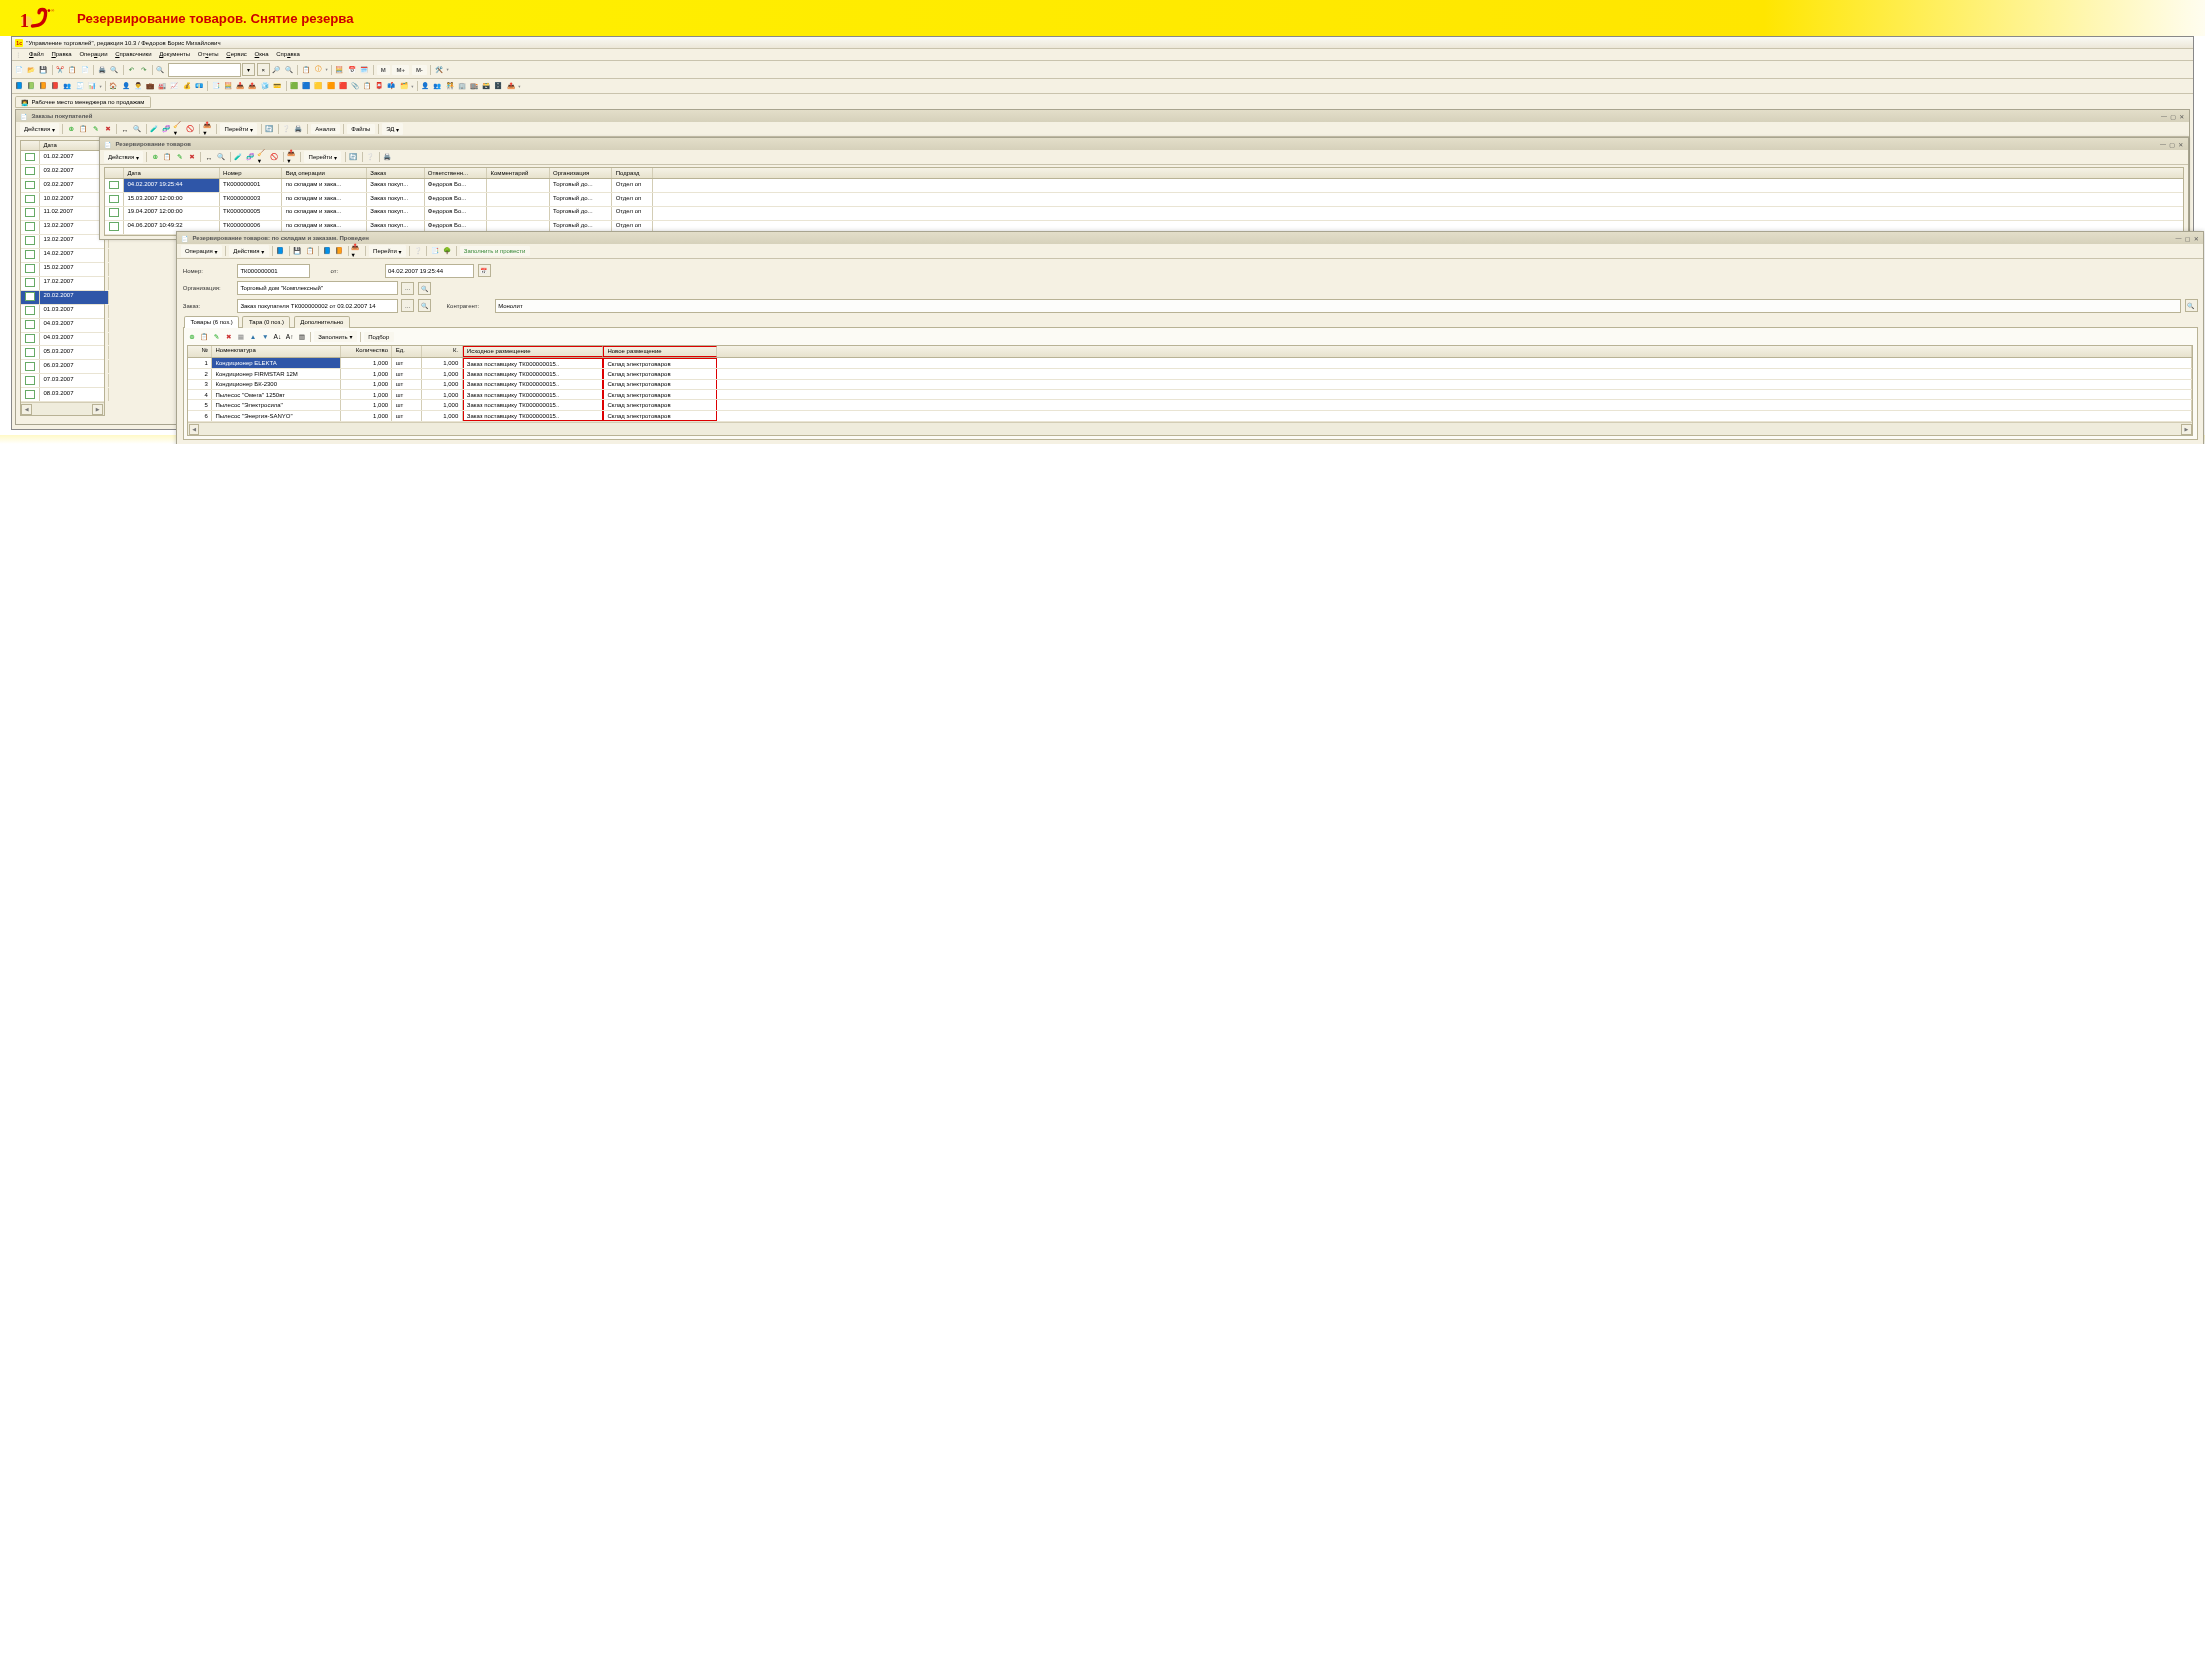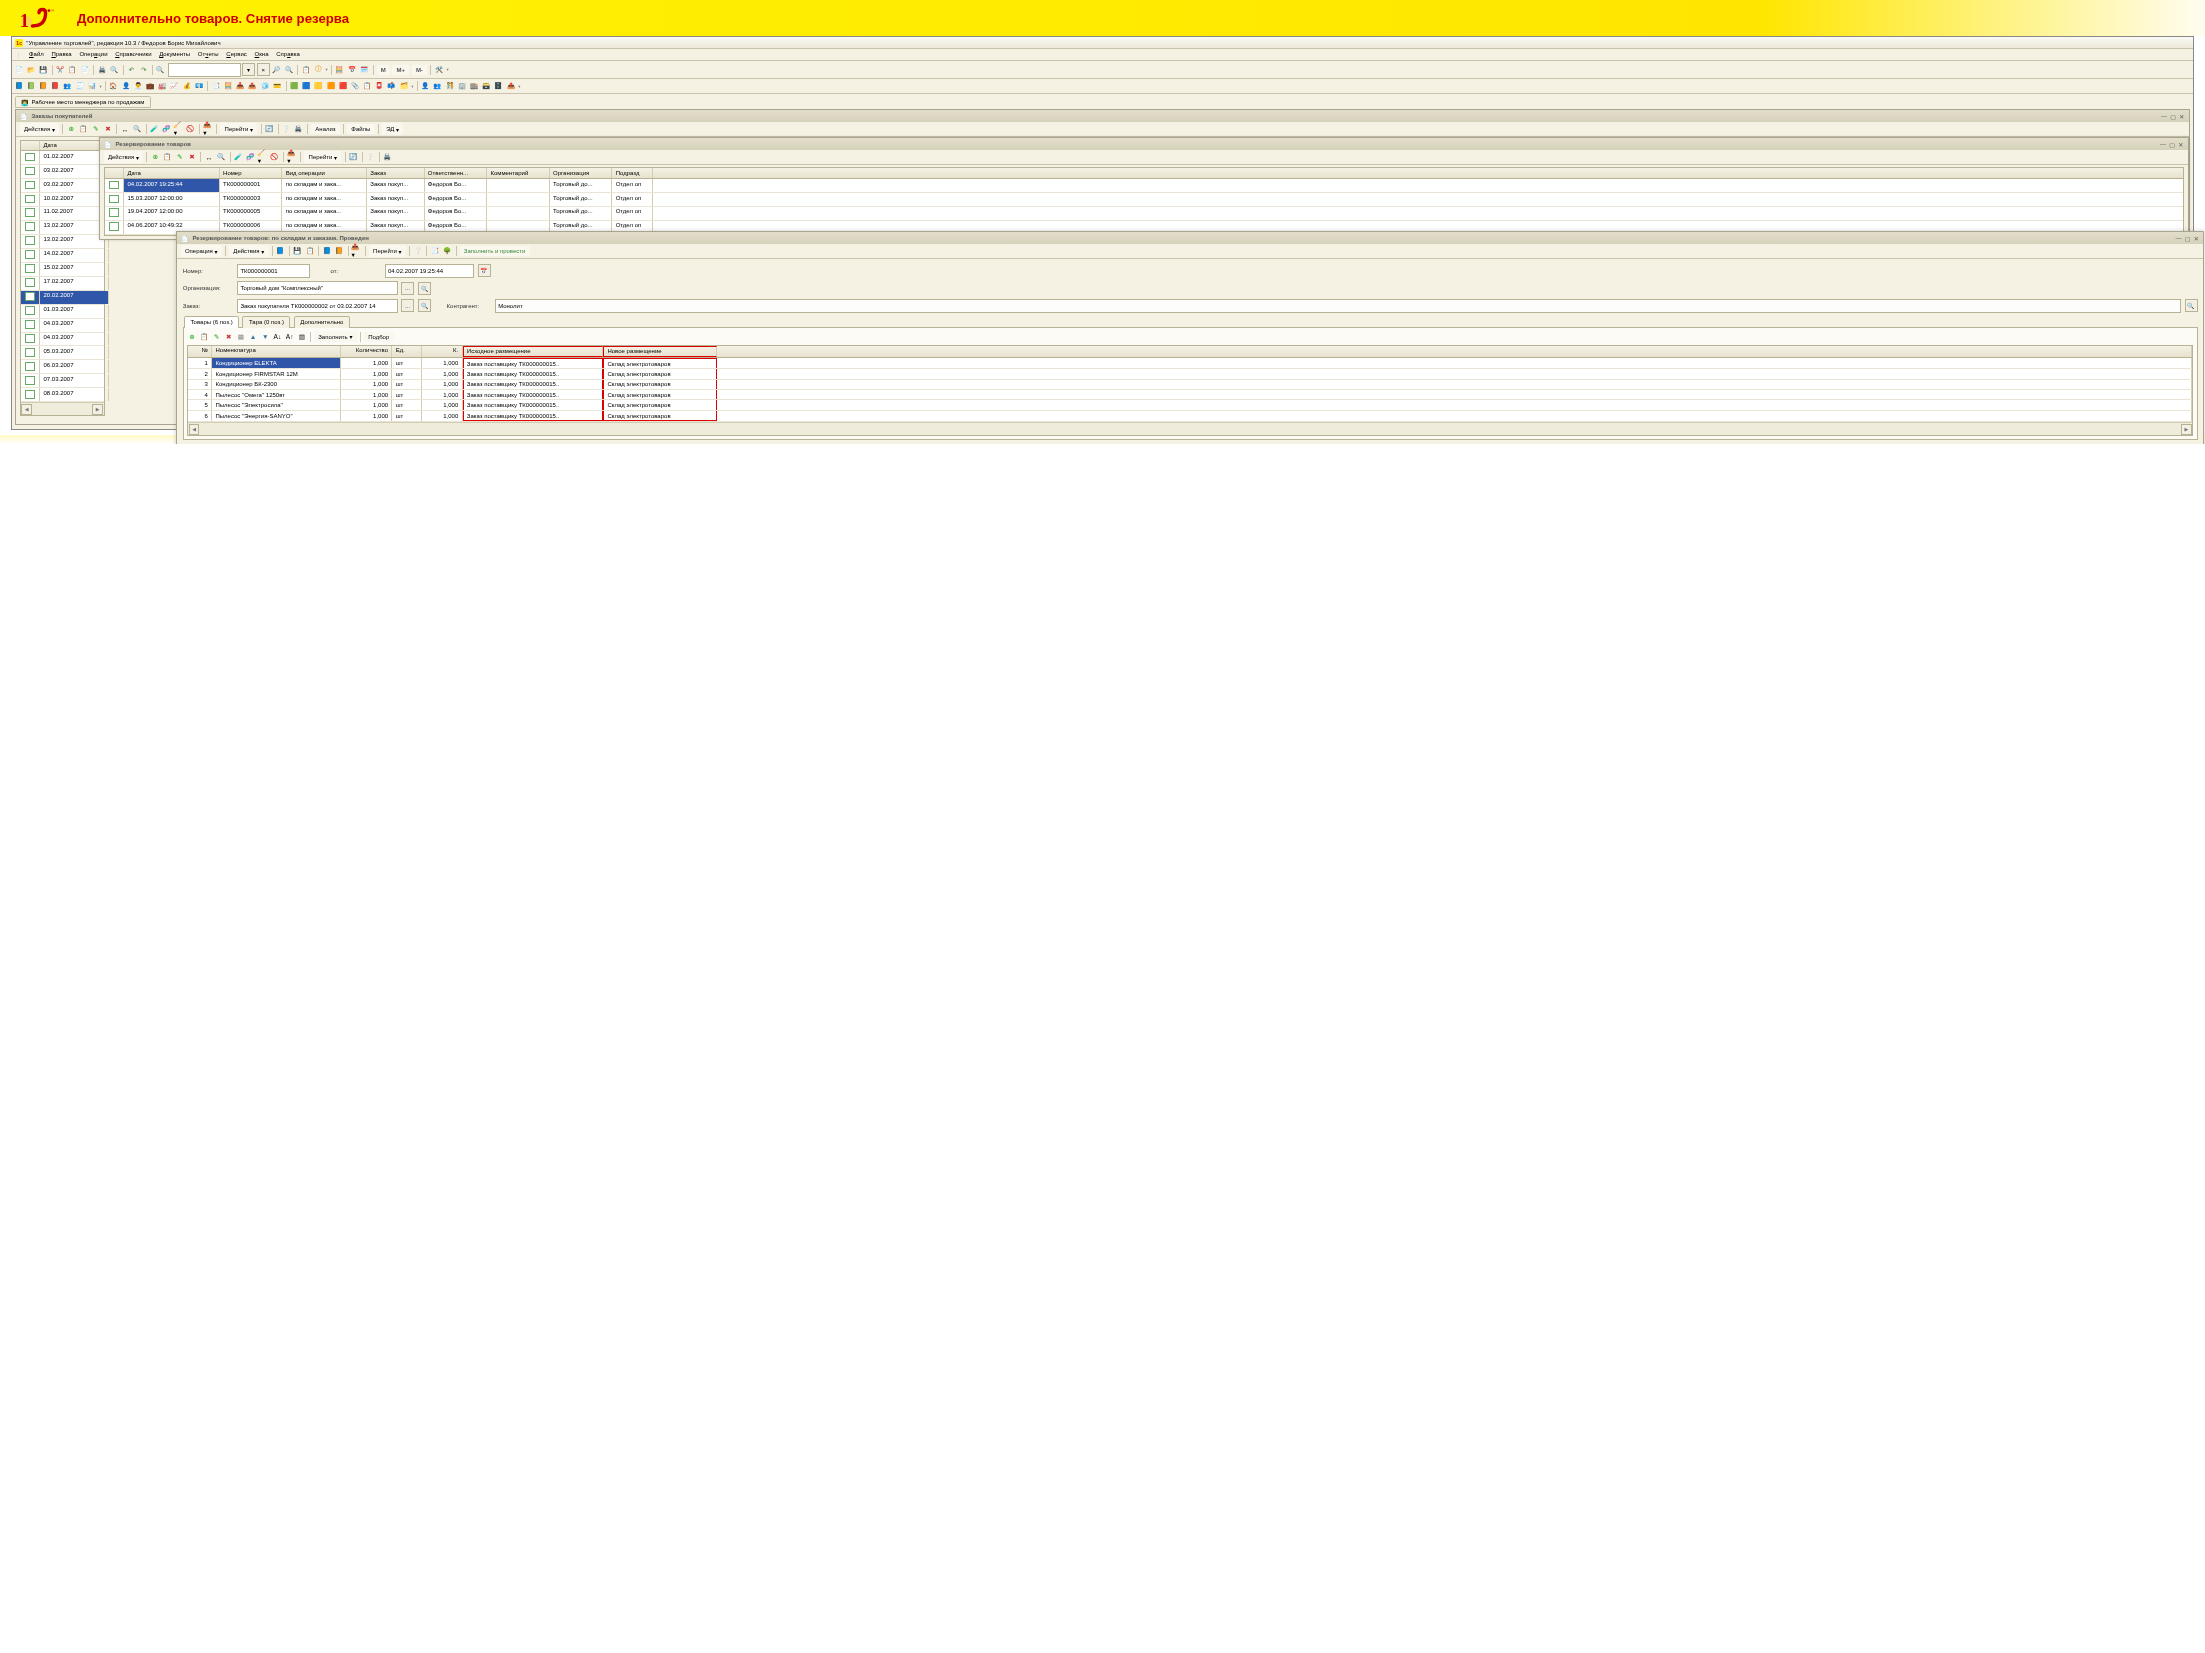--- a/index.html
+++ b/index.html
@@ -210,21 +210,21 @@
 <div class="slide-header">
   <div class="logo">
     <svg viewBox="0 0 80 50" style="font-size:11px">
       <circle cx="18" cy="32" r="10" fill="#ffd54a"></circle>
       <text x="5" y="42" font-family="Georgia" font-size="34" font-weight="bold" fill="#c00">1</text>
       <path d="M 28 40 Q 52 40 52 16 Q 52 10 46 10 Q 40 10 40 16" fill="none" stroke="#c00" stroke-width="6" stroke-linecap="round"></path>
       <circle cx="58" cy="12" r="2.5" fill="#c00"></circle>
       <text x="62" y="14" font-size="8" fill="#c00">®</text>
     </svg>
   </div>
-  <div class="slide-title">Дополнительно товаров. Снятие резерва</div>
+  <div class="slide-title">Резервирование товаров. Снятие резерва</div>
 </div>
 
 <div class="app-window">
   <div class="titlebar">
     <span class="app-icon">1c</span>
     <span>"Управление торговлей", редакция 10.3 / Федоров Борис Михайлович</span>
   </div>
 
   <div class="menubar">
     <span style="color:#aaa;">⋮</span>

